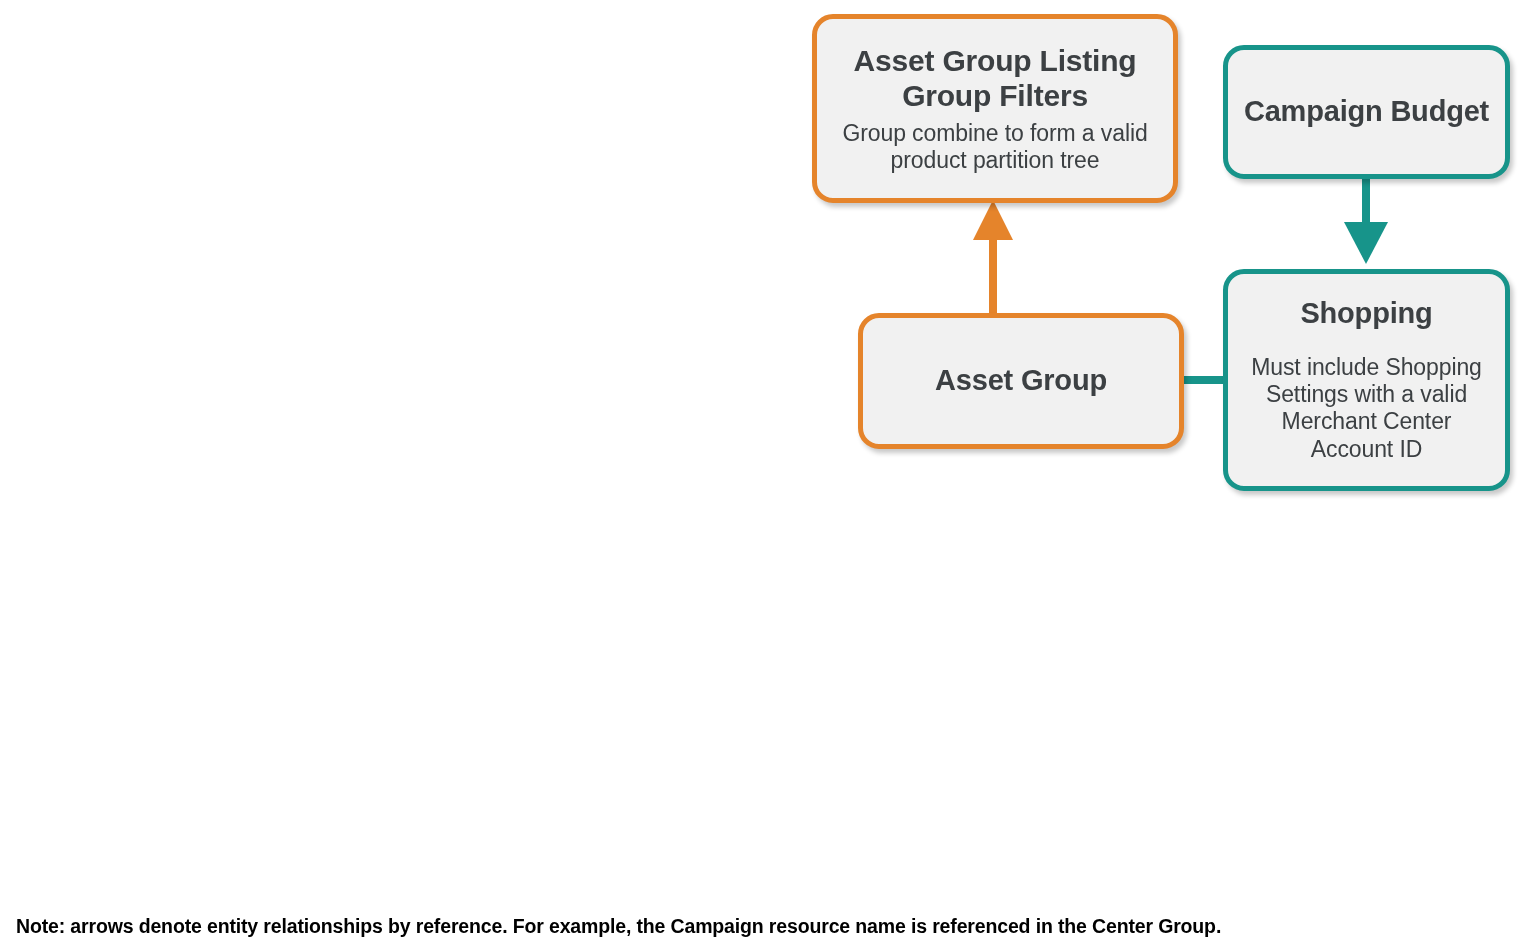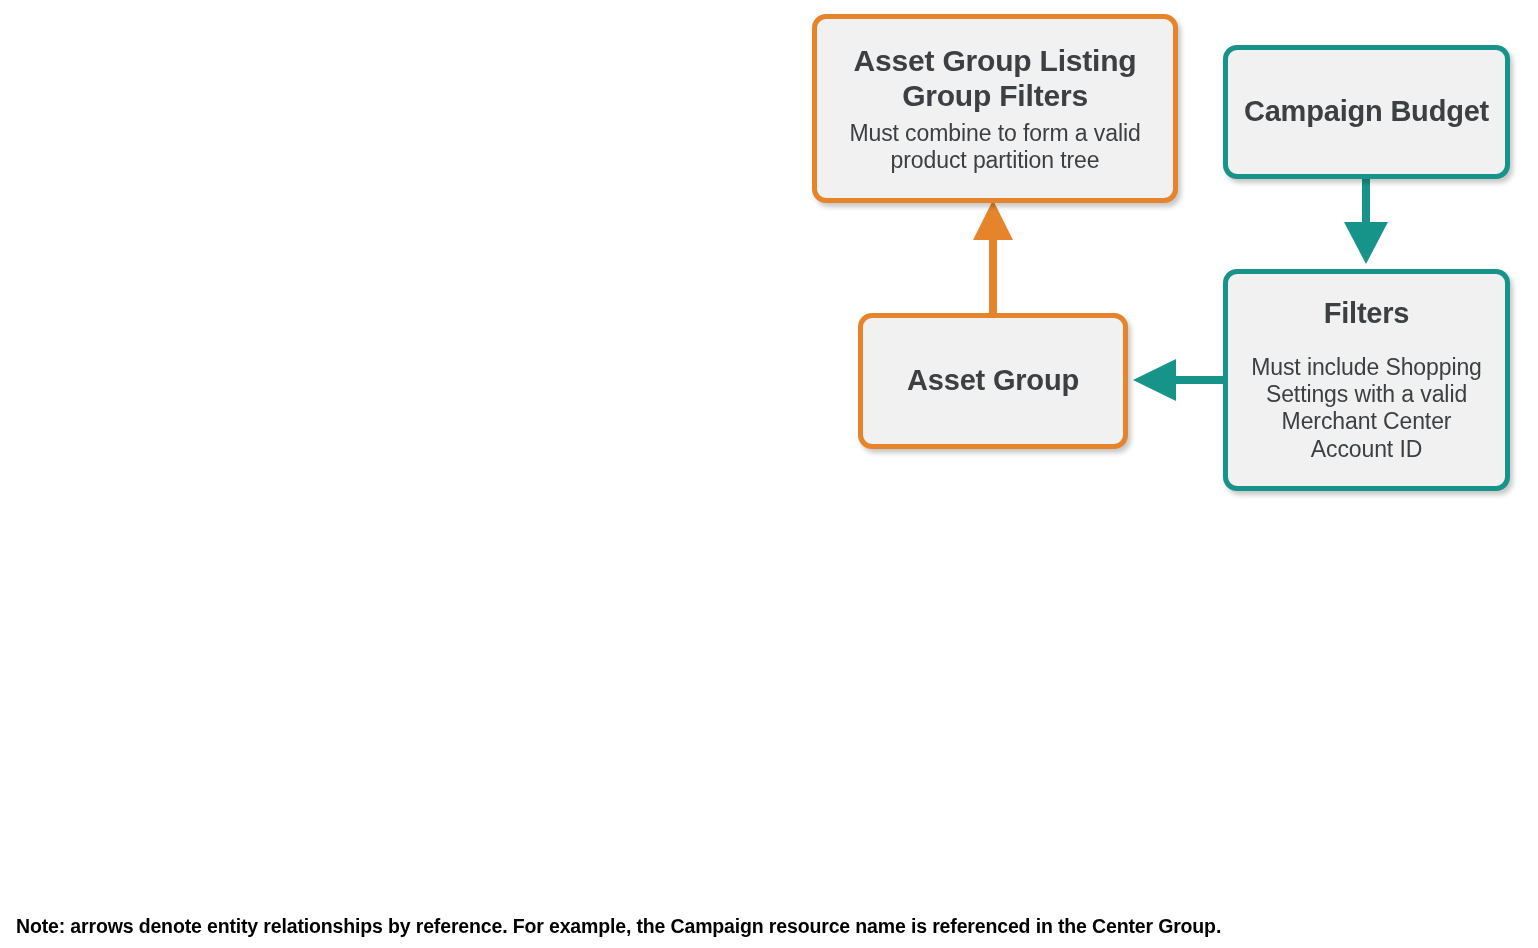--- a/index.html
+++ b/index.html
@@ -21,21 +21,21 @@
     inset: 0;
   }
 
   
   .node {
     position: absolute;
     box-sizing: border-box;
     background: #F1F1F1;
     border-style: solid;
     border-width: 5px;
-    border-radius: 14px;
+    border-radius: 21px;
     box-shadow: 3px 4px 5px rgba(0,0,0,0.22);
     display: flex;
     flex-direction: column;
     align-items: center;
     justify-content: center;
     text-align: center;
     color: #3C4043;
     padding: 6px 10px;
     z-index: 3;
   }
@@ -59,21 +59,21 @@
   }
 
   
   #node-aglgf { left: 812px;  top: 14px;  width: 366px; height: 189px; }
   #node-aglgf .node-title { font-size: 30px; }
   #node-aglgf .node-sub   { font-size: 23px; }
 
   #node-budget { left: 1223px; top: 45px;  width: 287px; height: 134px; }
   #node-budget .node-title { font-size: 29px; }
 
-  #node-assetgroup { left: 858px; top: 313px; width: 270px; height: 136px; }
+  #node-assetgroup { left: 858px; top: 313px; width: 326px; height: 136px; }
   #node-assetgroup .node-title { font-size: 29px; }
 
   #node-campaign { left: 1223px; top: 269px; width: 287px; height: 222px; }
   #node-campaign .node-title { font-size: 29px; }
   #node-campaign .node-sub   { font-size: 23px; margin-top: 23px; }
 
   
   #edges {
     position: absolute;
     left: 0; top: 0;
@@ -113,31 +113,31 @@
     </g>
 
     <g>
       <line x1="1225" y1="380" x2="1172" y2="380" stroke="#17948A" stroke-width="8"></line>
       <polygon points="1133,380 1176,359 1176,401" fill="#17948A"></polygon>
     </g>
   </svg>
 
   <div class="node orange" id="node-aglgf">
     <div class="node-title">Asset Group Listing Group Filters</div>
-    <div class="node-sub">Must combine to form a valid product partition tree</div>
+    <div class="node-sub">Group combine to form a valid product partition tree</div>
   </div>
 
   <div class="node teal" id="node-budget">
     <div class="node-title">Campaign Budget</div>
   </div>
 
   <div class="node orange" id="node-assetgroup">
     <div class="node-title">Asset Group</div>
   </div>
 
   <div class="node teal" id="node-campaign">
-    <div class="node-title">Filters</div>
+    <div class="node-title">Shopping</div>
     <div class="node-sub">Must include Shopping Settings with a valid Merchant Center Account ID</div>
   </div>
 
   <div id="note">Note: arrows denote entity relationships by reference. For example, the Campaign resource name is referenced in the Center Group.</div>
 
 </div>
 
 </body></html>

